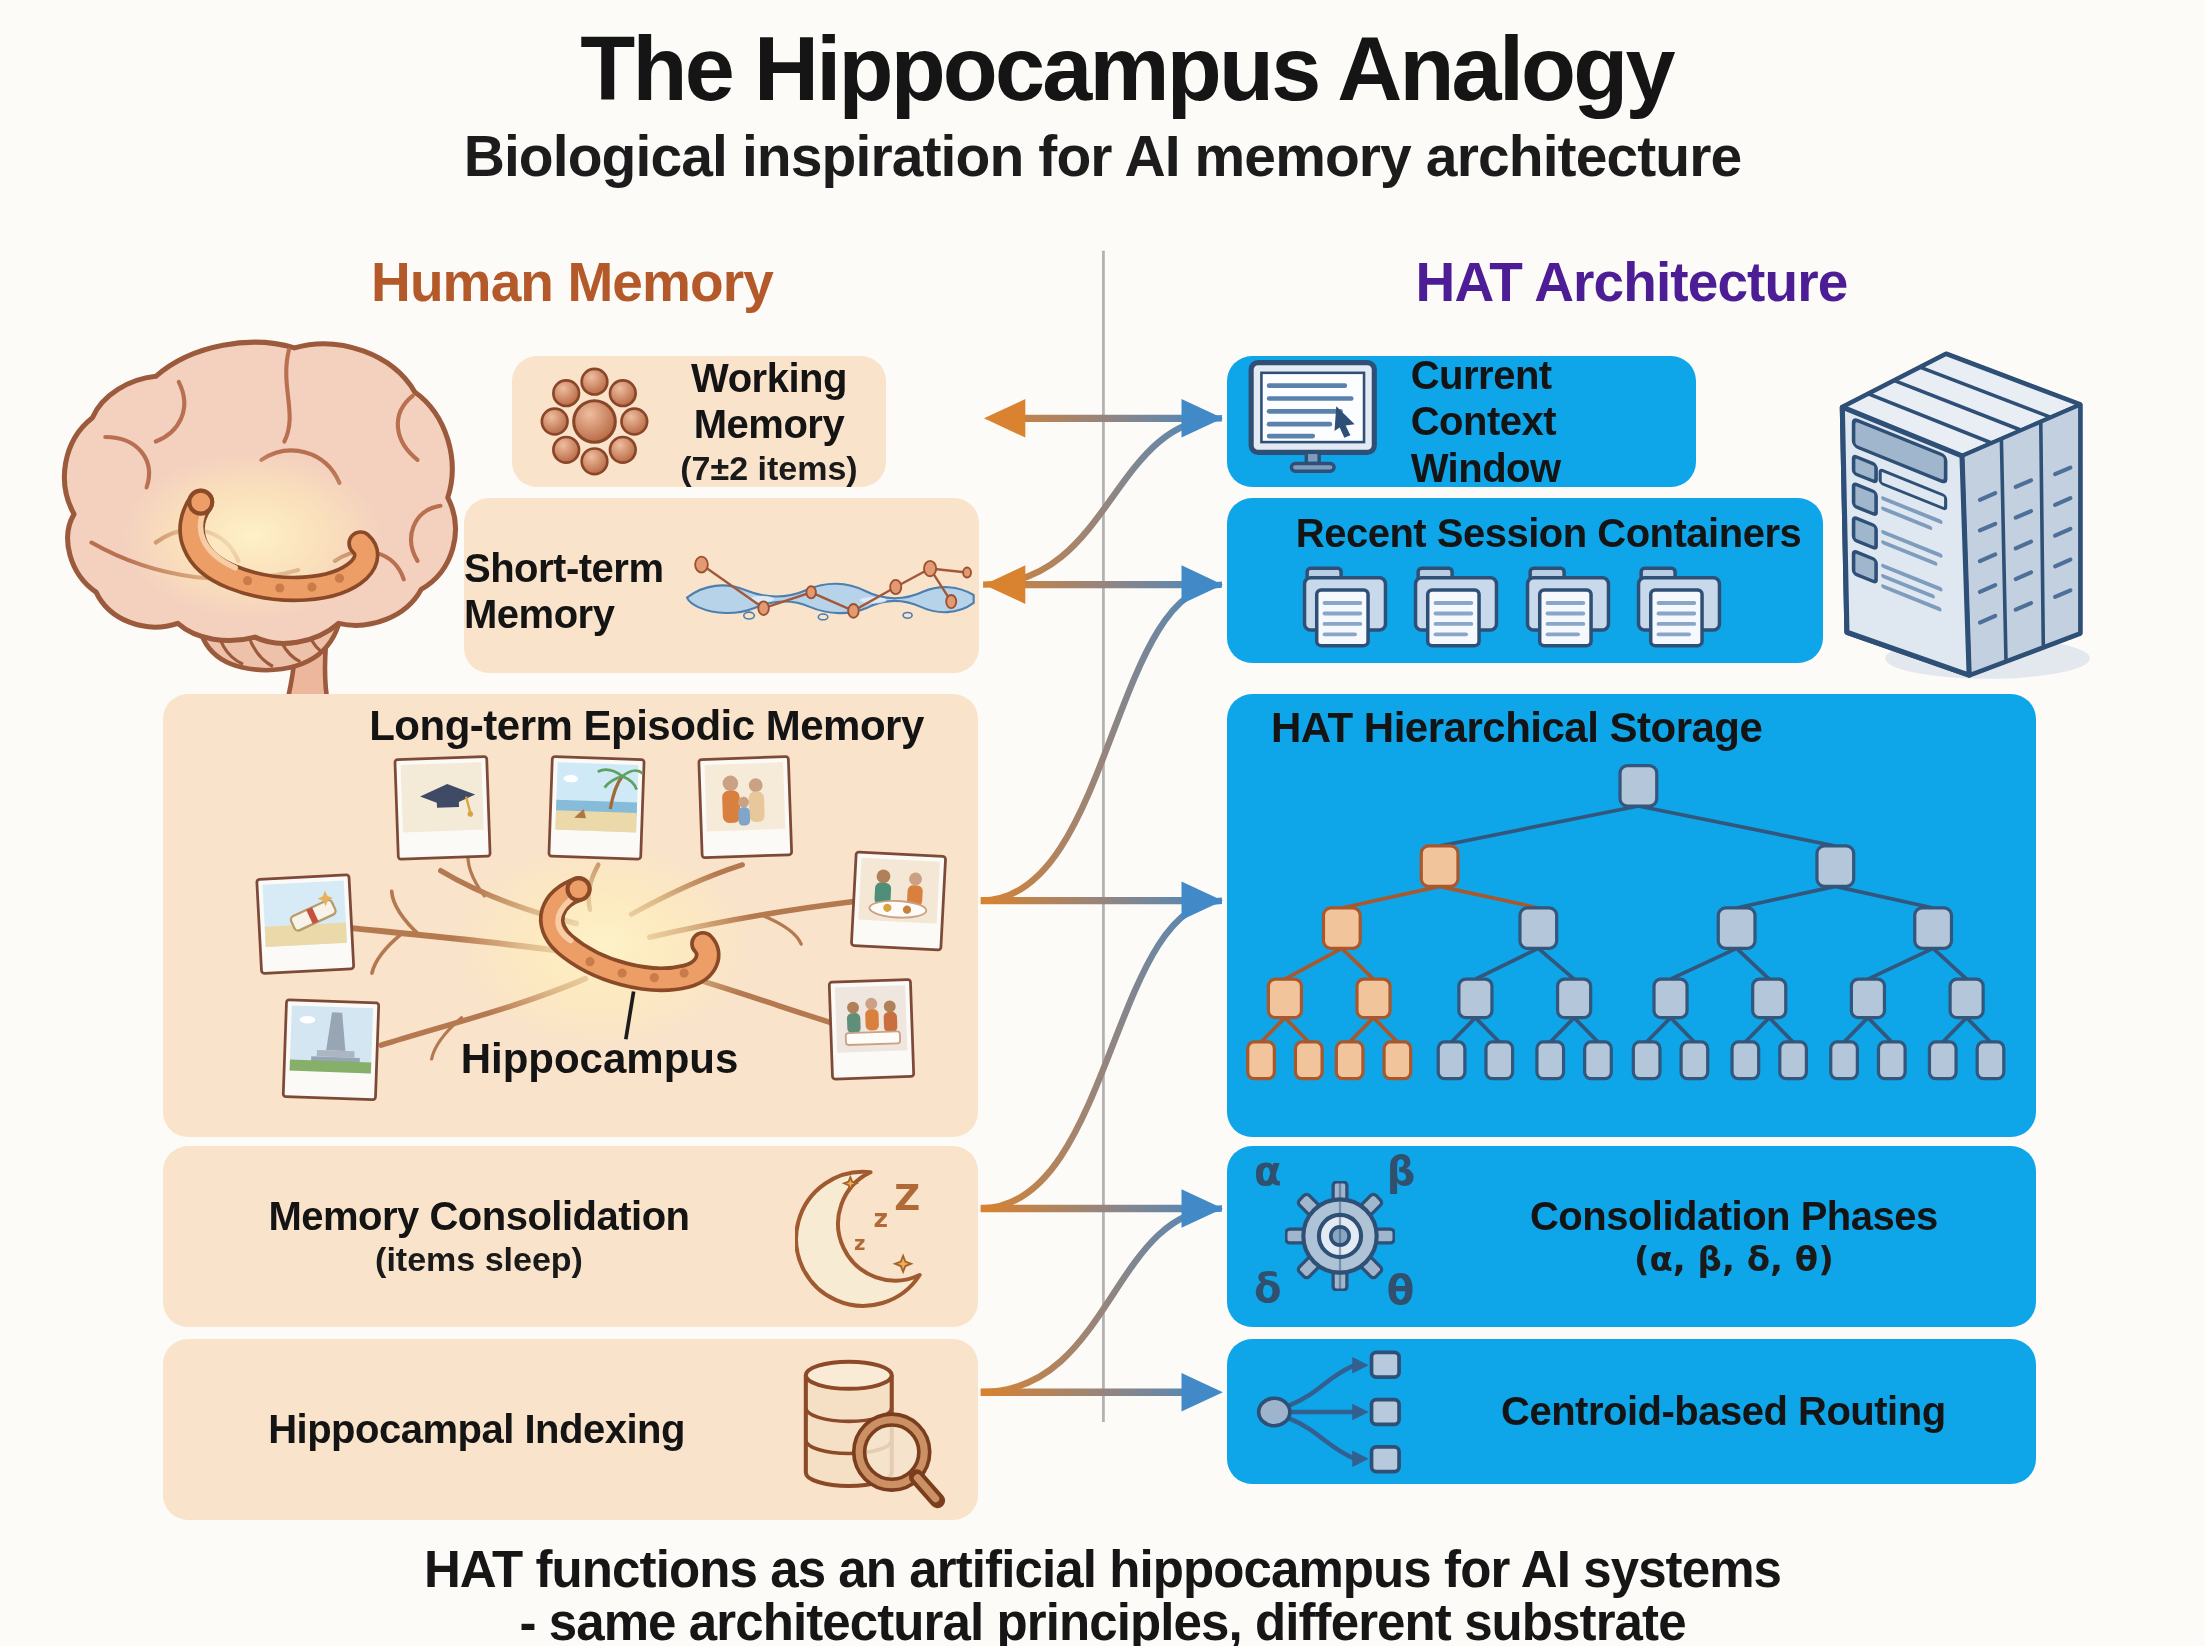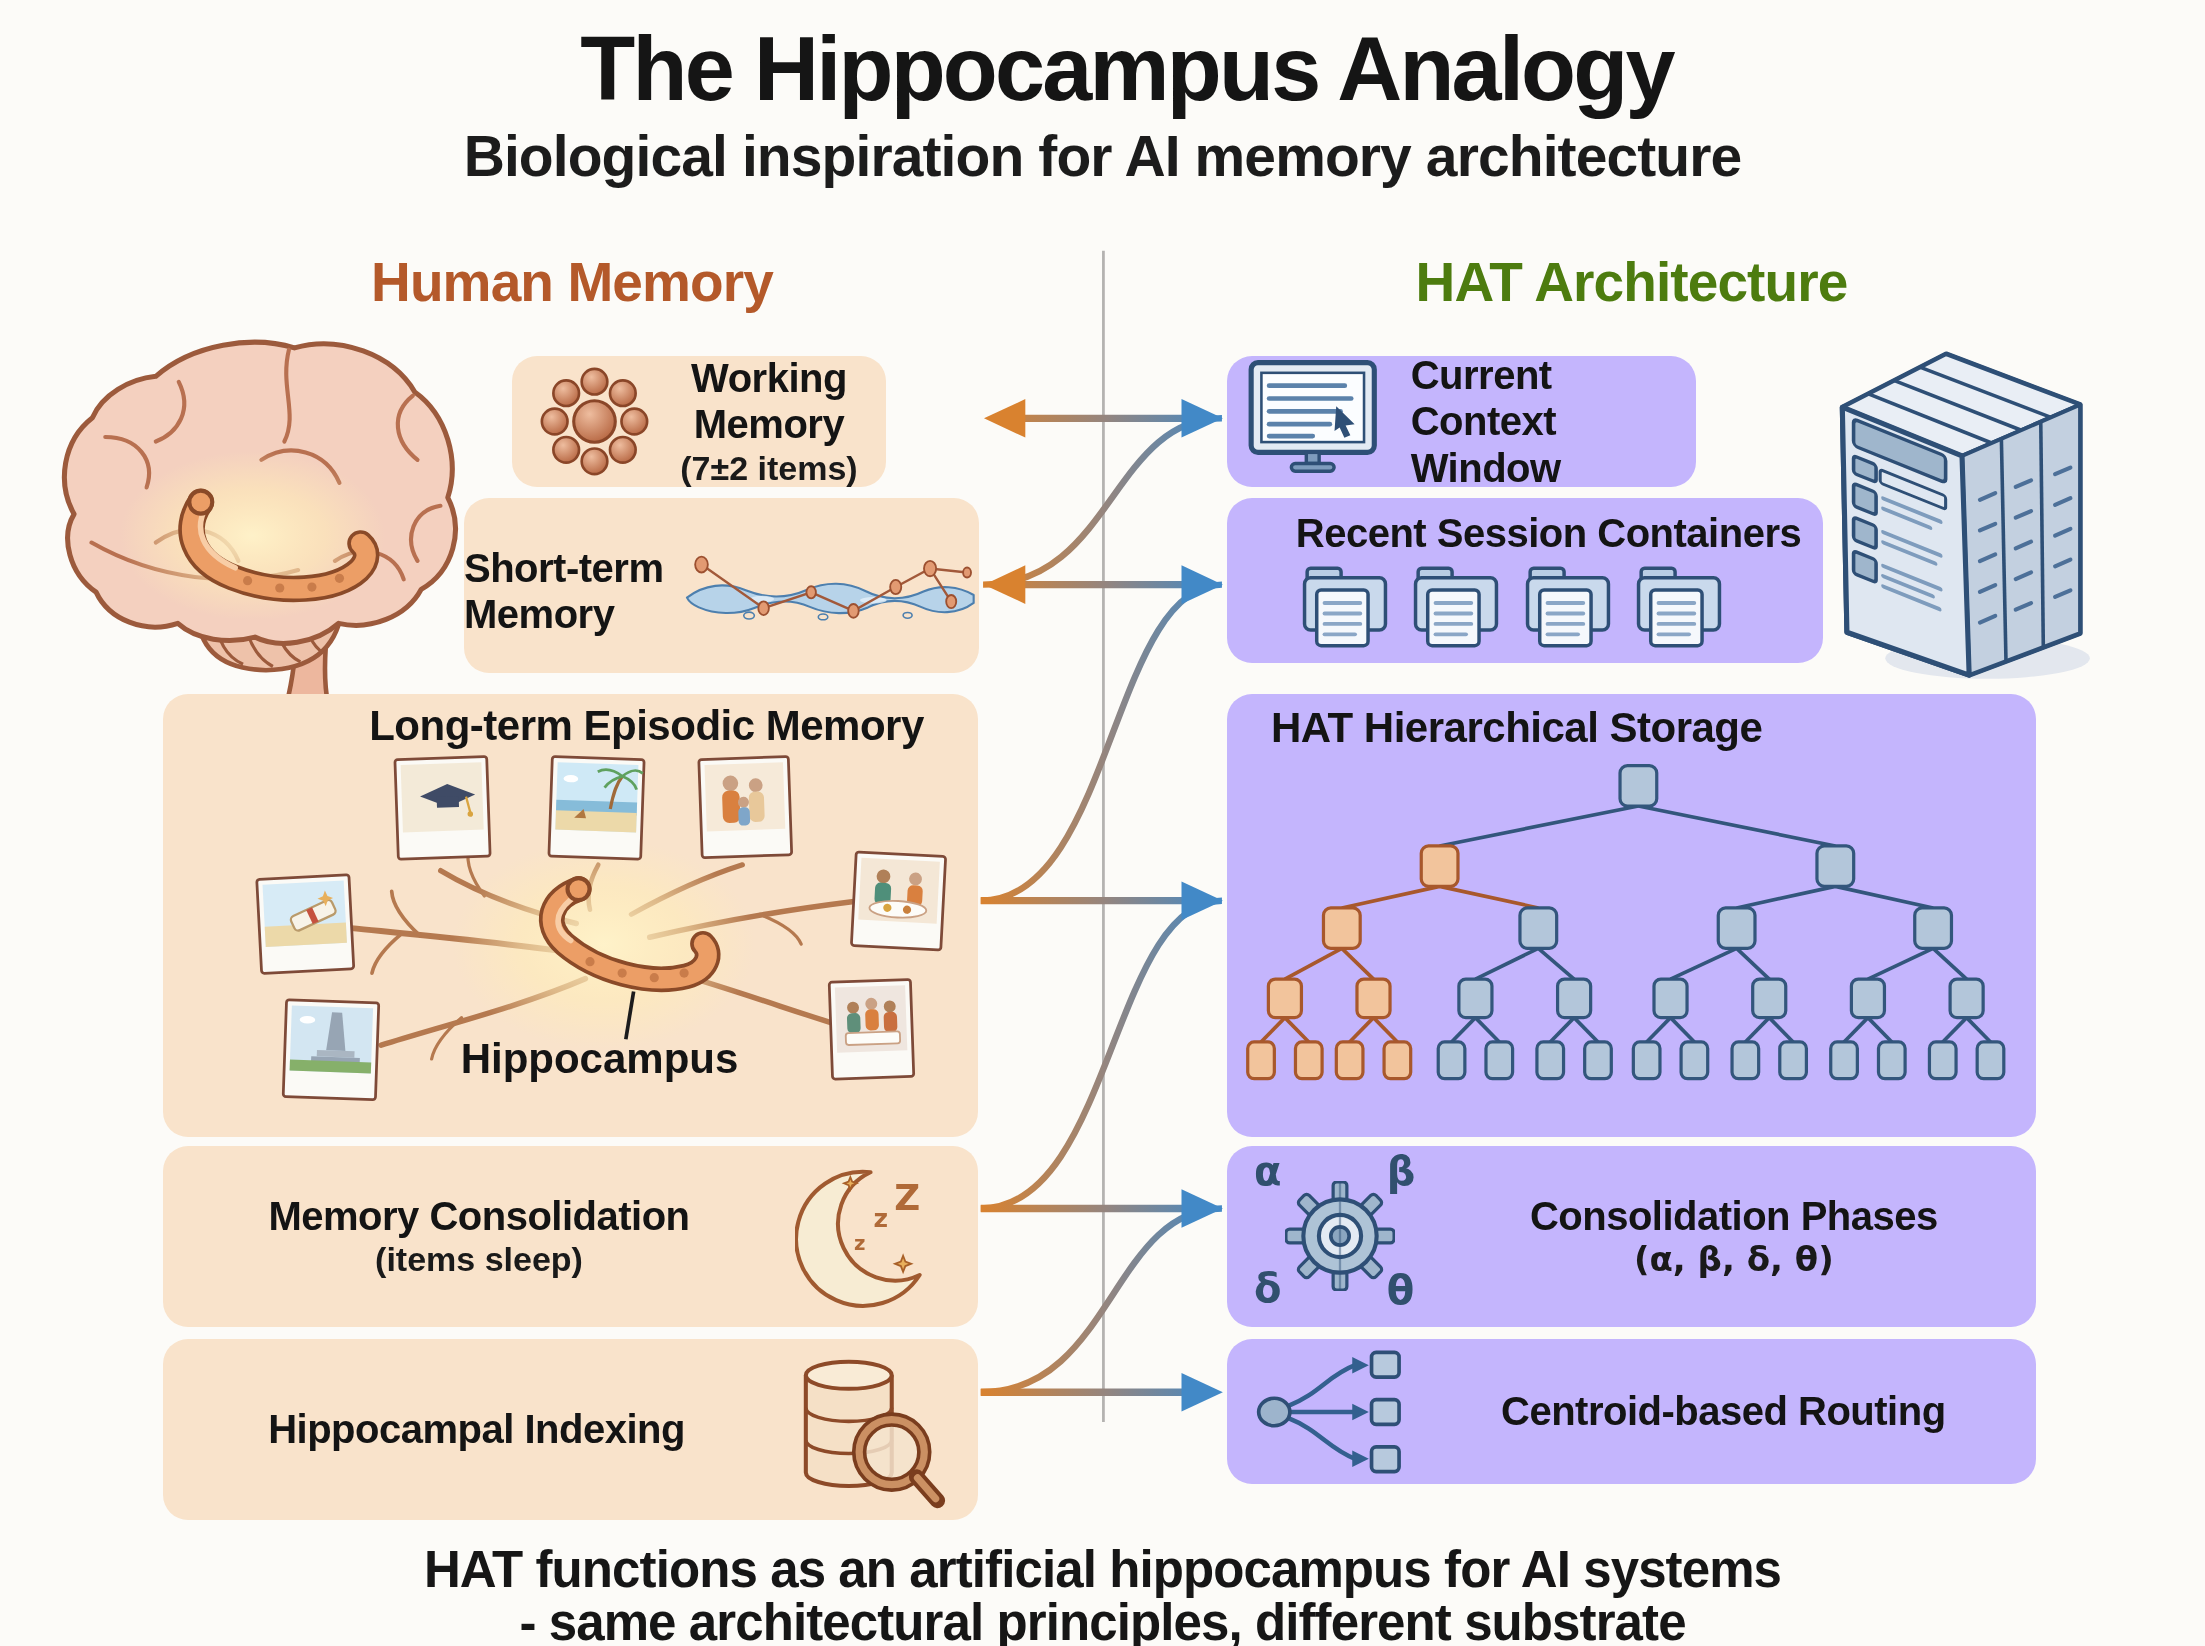--- a/index.html
+++ b/index.html
@@ -5,39 +5,39 @@
   html,body{margin:0;padding:0;}
   #canvas{position:relative;width:2205px;height:1647px;background:#fcfbf8;overflow:hidden;
           font-family:"Liberation Sans",sans-serif;color:#141414;}
   .abs{position:absolute;}
   .center{text-align:center;}
   .h-title{font-size:90px;font-weight:bold;letter-spacing:-2.8px;color:#151515;}
   .h-sub{font-size:57px;font-weight:bold;letter-spacing:-0.9px;color:#1c1c1c;}
   .col-h{font-size:55px;font-weight:bold;letter-spacing:-0.9px;}
   .box{position:absolute;border-radius:25px;}
   .lbox{background:#f9e3cb;}
-  .rbox{background:#c4b5fd;}
+  .rbox{background:#0ea5e9;}
   .bt{font-size:40px;font-weight:bold;letter-spacing:-0.5px;color:#141414;line-height:1.16;}
   .bs{font-size:34px;font-weight:bold;color:#1a1a1a;line-height:1.2;}
   .rowflex{display:flex;align-items:center;height:100%;}
   .colflex{display:flex;align-items:center;height:100%;}
   .footer-line{font-size:51px;font-weight:bold;letter-spacing:-0.9px;color:#161616;}
   .greek{position:absolute;font-family:"DejaVu Sans",sans-serif;font-size:40px;font-weight:bold;color:#31506e;}
   svg{display:block;}
 </style>
 </head>
 <body>
 
 <div id="canvas">
 
   <div class="abs center h-title" style="left:0;right:0;top:18.4px;padding-left:48px;">The Hippocampus Analogy</div>
   <div class="abs center h-sub" style="left:0;right:0;top:123px;">Biological inspiration for AI memory architecture</div>
 
   <div class="abs center col-h" style="left:163px;width:818px;top:250px;color:#b4592a;">Human Memory</div>
-  <div class="abs center col-h" style="left:1227px;width:809px;top:250px;color:#4d7c0f;">HAT Architecture</div>
+  <div class="abs center col-h" style="left:1227px;width:809px;top:250px;color:#4c1d95;">HAT Architecture</div>
 
   <div class="abs" style="left:41px;top:322px;">
     <svg width="427" height="386" viewBox="0 0 930 840">
       <defs>
         <radialGradient id="bglow" cx="50%" cy="50%" r="50%">
           <stop offset="0%" stop-color="#fff3c9" stop-opacity="0.95"></stop>
           <stop offset="55%" stop-color="#ffedb8" stop-opacity="0.55"></stop>
           <stop offset="100%" stop-color="#ffedb8" stop-opacity="0"></stop>
         </radialGradient>
       </defs>

